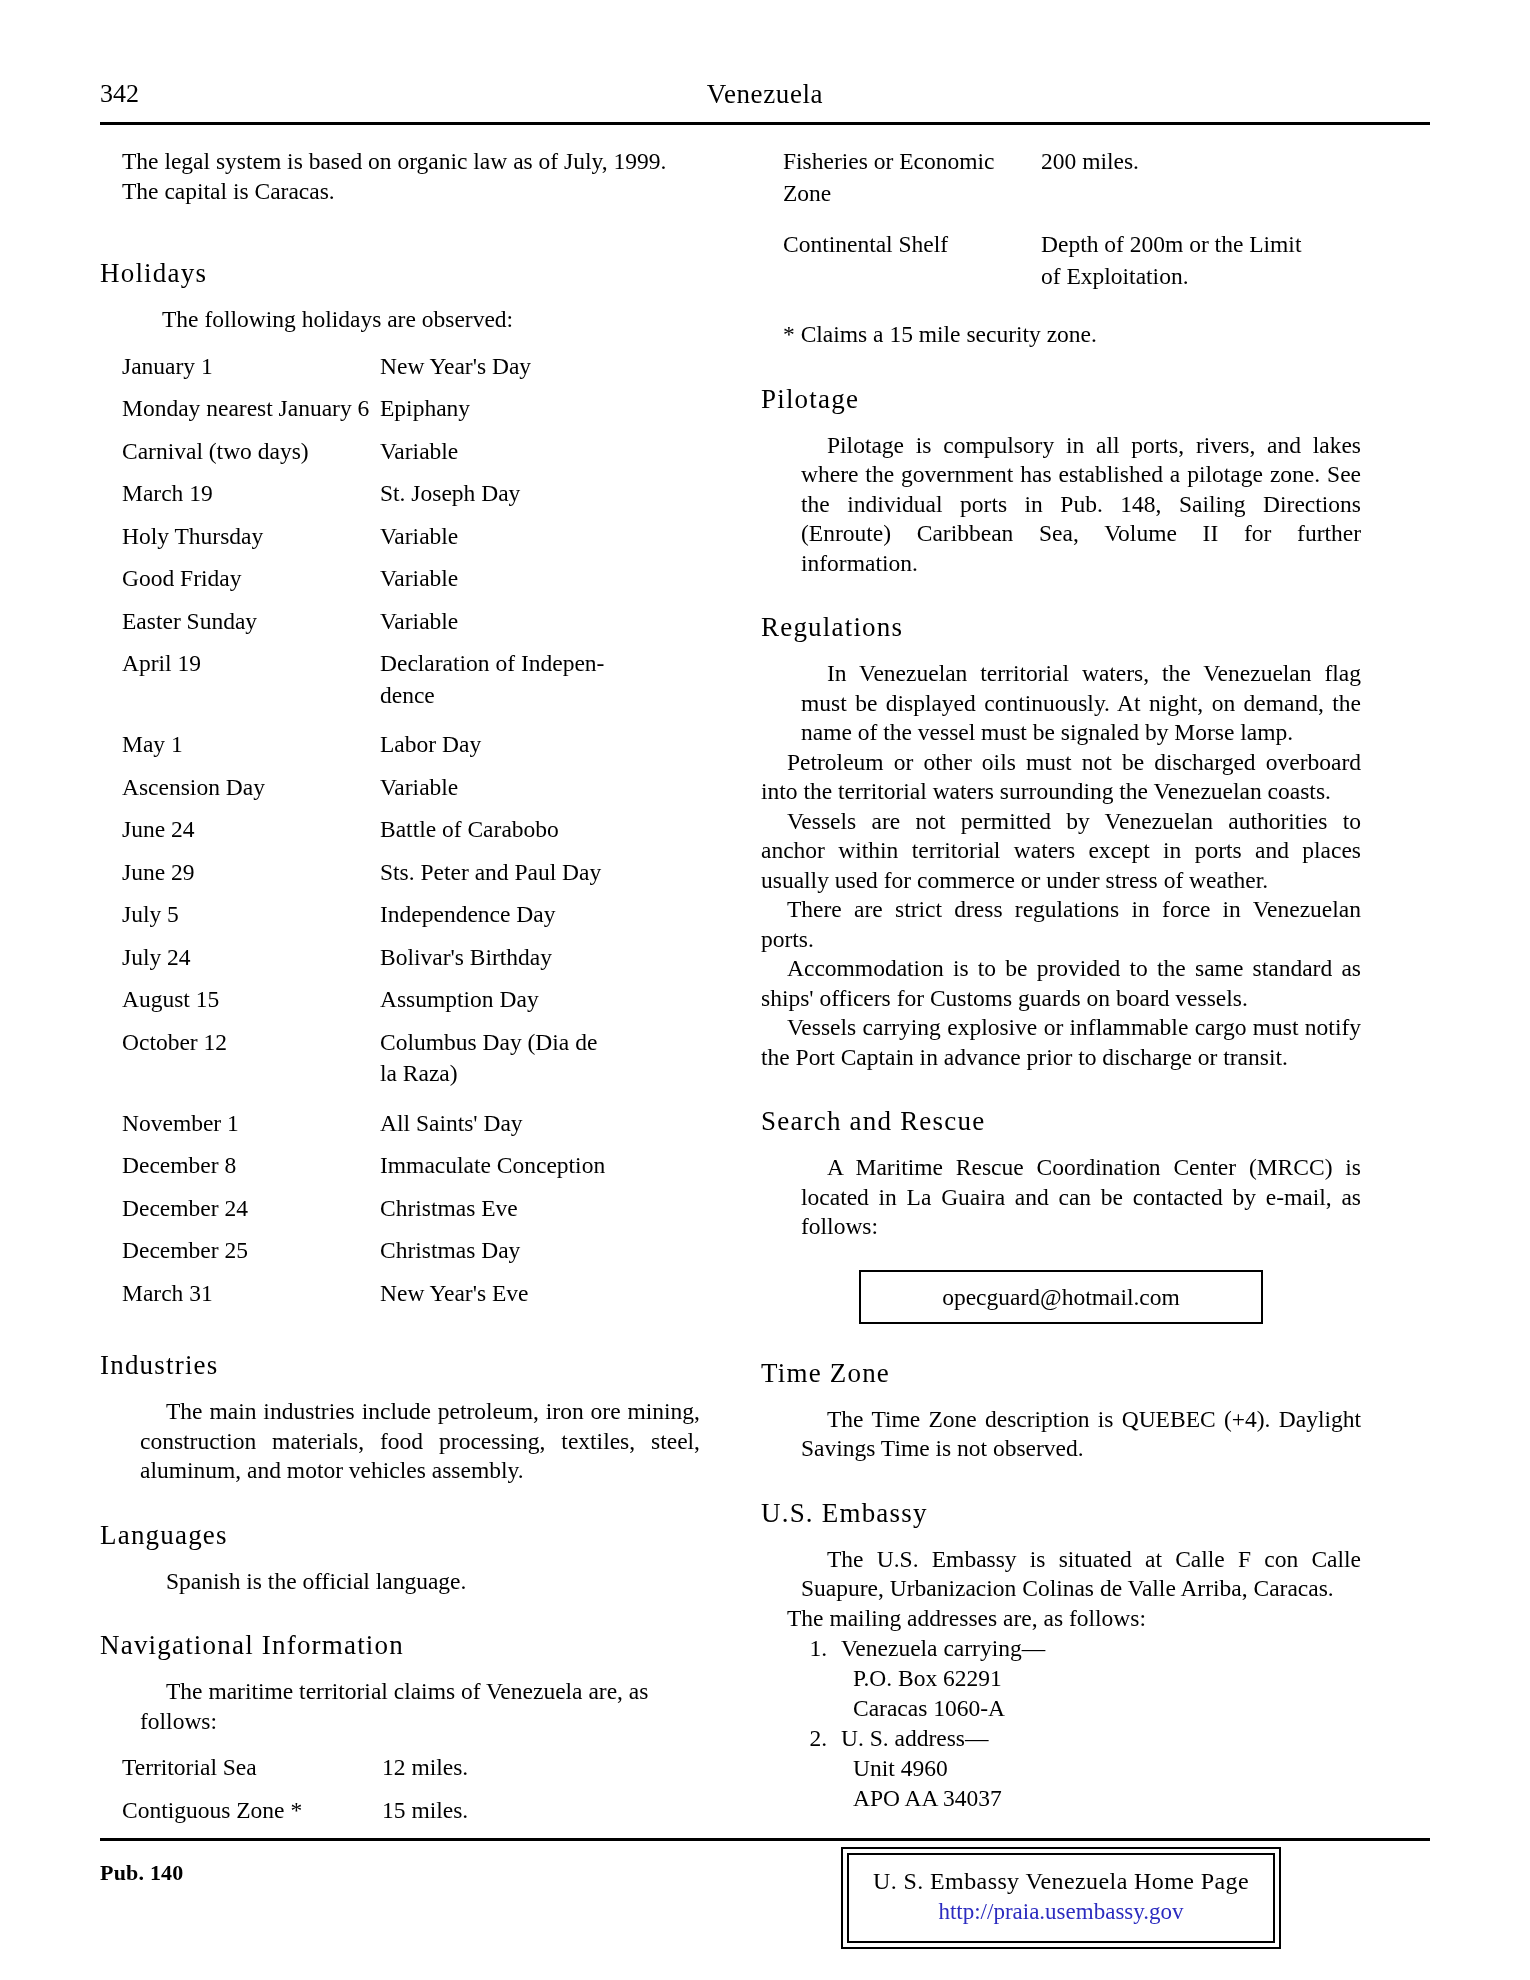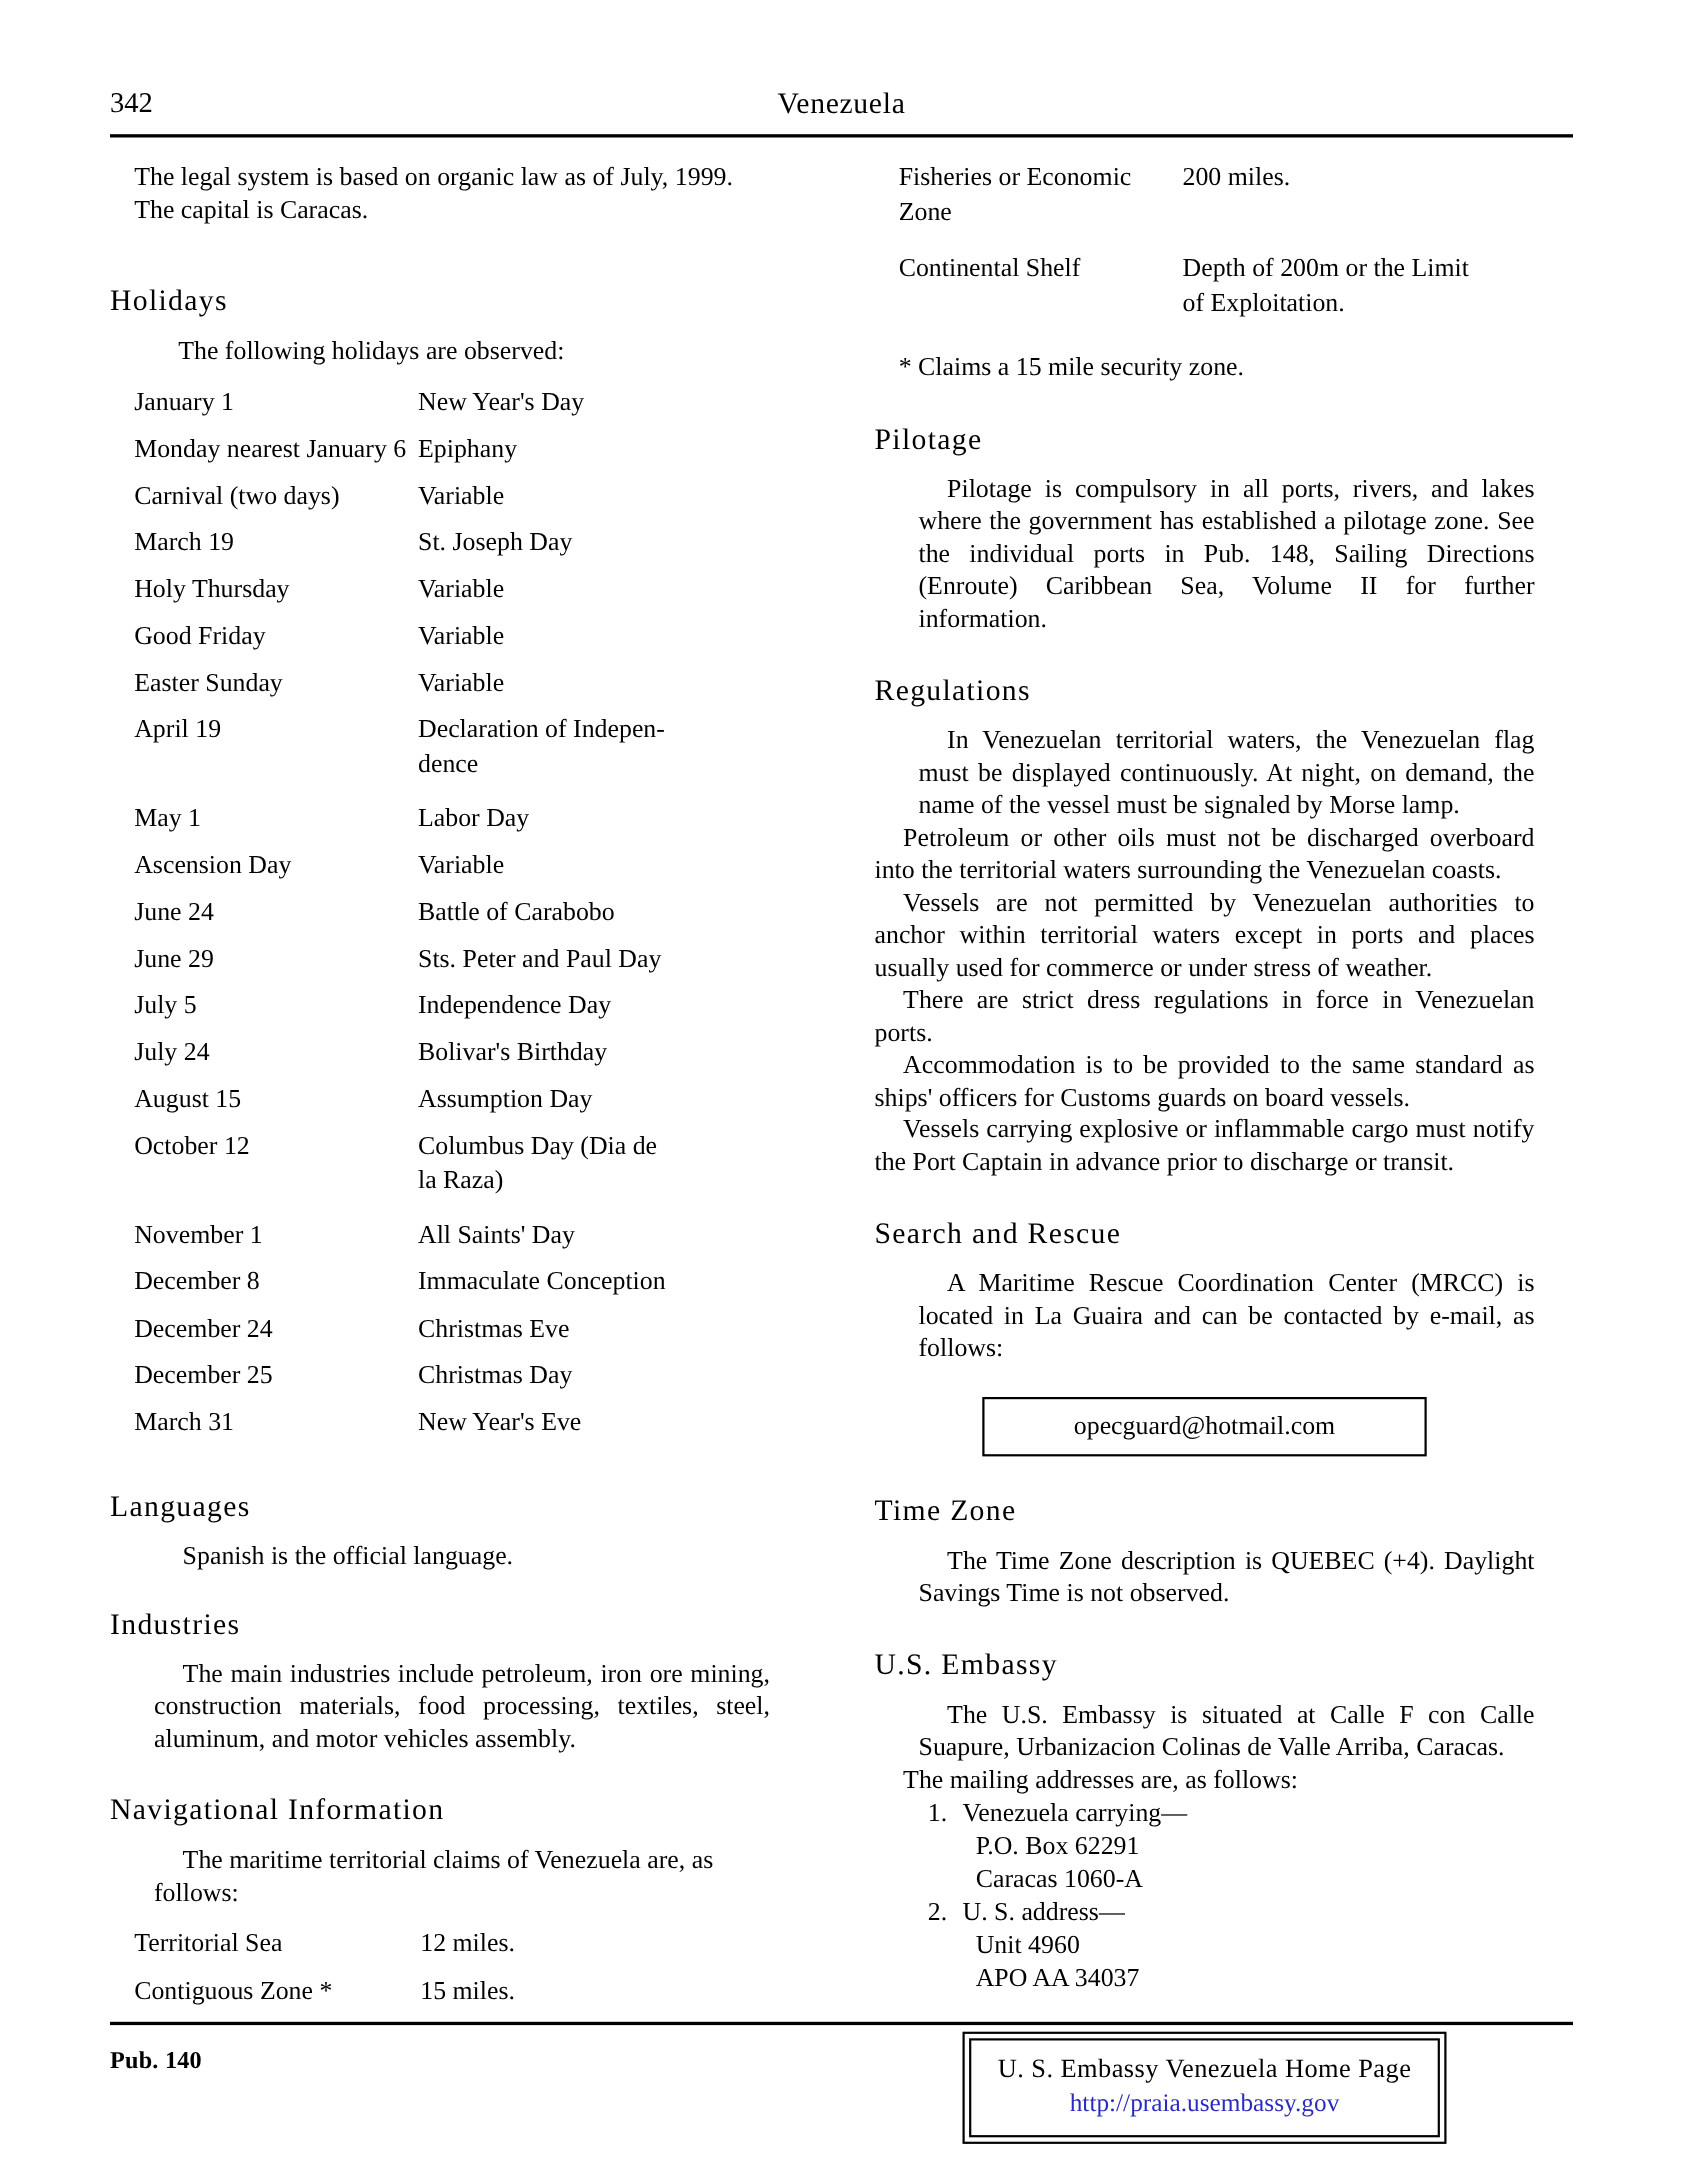--- a/index.html
+++ b/index.html
@@ -74,21 +74,21 @@
     letter-spacing: 0.2px;
   }
 
   
   .col {
     position: absolute;
     top: 146px;
     width: 600px;
   }
   .col-left  { left: 100px; }
-  .col-right { left: 795px; }
+  .col-right { left: 761px; }
 
   h2.sec {
     font-size: 27px;
     font-weight: normal;
     letter-spacing: 1.2px;
     margin: 0;
     padding: 0;
   }
   .sec-wrap { margin-top: 34px; }
 
@@ -293,28 +293,28 @@
               <td class="v">Christmas Day</td>
             </tr>
             <tr>
               <td class="k">March 31</td>
               <td class="v">New Year's Eve</td>
             </tr>
           </tbody>
       </table>
     </div>
 
-    <div class="sec-wrap">
-      <h2 class="sec">Languages</h2>
-      <p class="para first flush">Spanish is the official language.</p>
-    </div>
-
     <div class="sec-wrap" style="margin-top:30px;">
       <h2 class="sec">Industries</h2>
       <p class="para first">The main industries include petroleum, iron ore mining, construction materials, food processing, textiles, steel, aluminum, and motor vehicles assembly.</p>
+    </div>
+
+    <div class="sec-wrap">
+      <h2 class="sec">Languages</h2>
+      <p class="para first flush">Spanish is the official language.</p>
     </div>
 
     <div class="sec-wrap">
       <h2 class="sec">Navigational Information</h2>
       <p class="para first flush">The maritime territorial claims of Venezuela are, as follows:</p>
       <table class="dl claims">
         <tbody>
             <tr>
               <td class="k">Territorial Sea</td>
               <td class="v">12 miles.</td>

